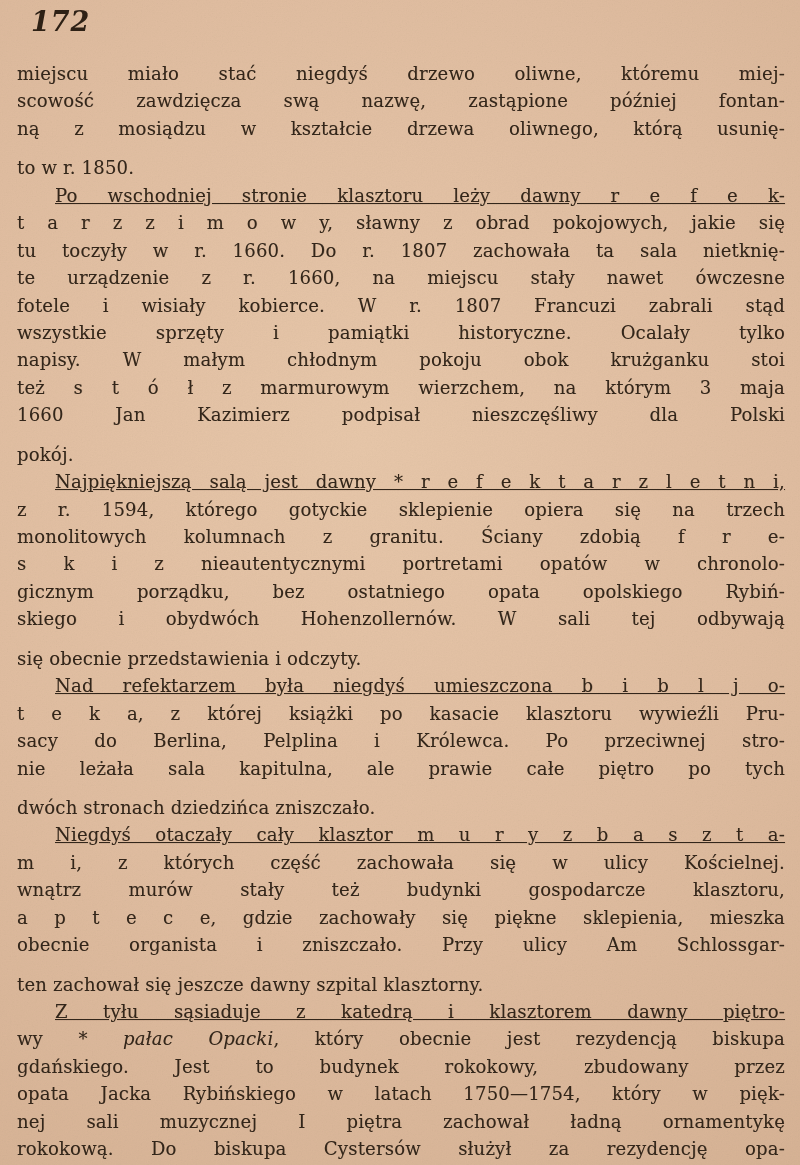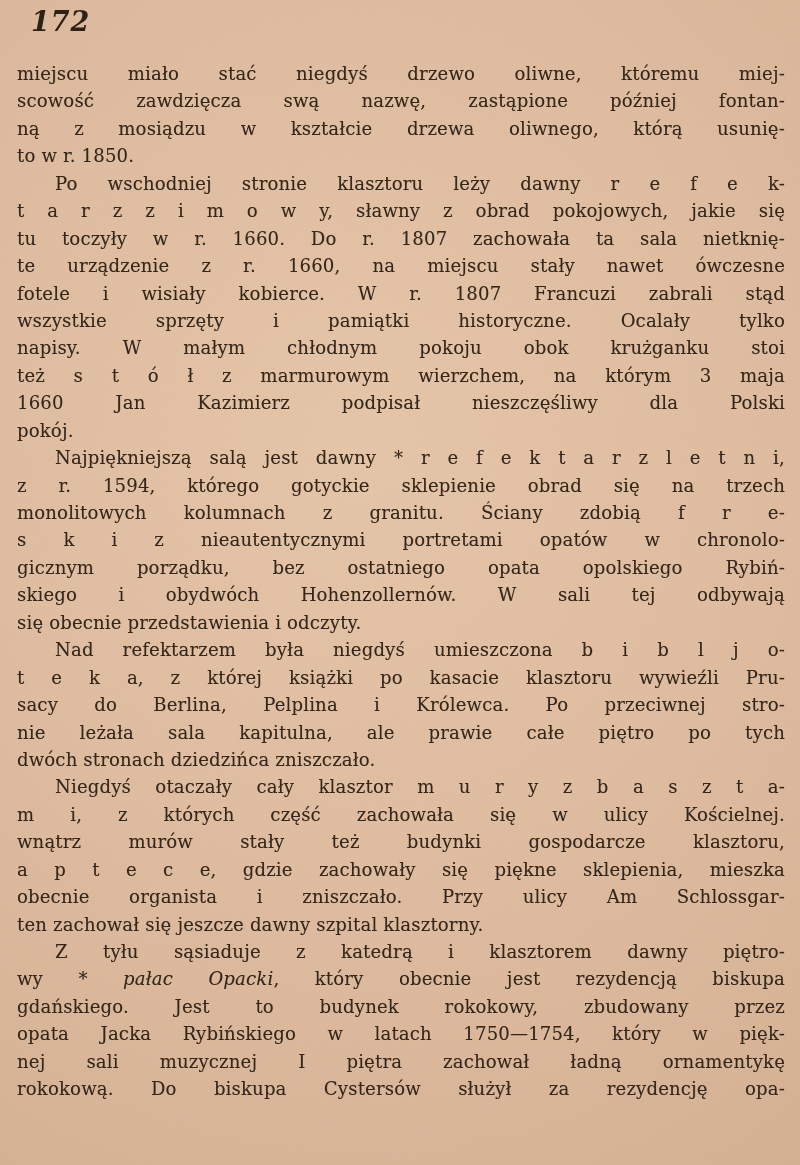--- a/index.html
+++ b/index.html
@@ -44,22 +44,22 @@
     text-shadow: 0.3px 0.3px 0 rgba(46, 33, 21, 0.25);
   }
   .para { margin: 0; padding: 0; }
   .line {
     line-height: 27.45px;
     height: 27.45px;
     text-align: justify;
     text-align-last: justify;
     white-space: nowrap-none; 
   }
-  .line.end { text-align-last: left; }
-  .line.ind { text-indent: 38px; }
+  .line.end { text-align-last: left; margin-top: 12px; }
+  .line.ind { text-indent: 38px; text-decoration: underline; }
   .it { font-style: italic; }
 </style>
 </head>
 <body>
 
 <div class="page-number">172</div>
 
 <div class="text-block">
 
   <div class="para">
@@ -77,21 +77,21 @@
     <div class="line">fotele i wisiały kobierce. W r. 1807 Francuzi zabrali stąd</div>
     <div class="line">wszystkie sprzęty i pamiątki historyczne. Ocalały tylko</div>
     <div class="line">napisy. W małym chłodnym pokoju obok krużganku stoi</div>
     <div class="line">też s&nbsp;t&nbsp;ó&nbsp;ł z marmurowym wierzchem, na którym 3 maja</div>
     <div class="line">1660 Jan Kazimierz podpisał nieszczęśliwy dla Polski</div>
     <div class="line end">pokój.</div>
   </div>
 
   <div class="para">
     <div class="line ind">Najpiękniejszą salą jest dawny * r&nbsp;e&nbsp;f&nbsp;e&nbsp;k&nbsp;t&nbsp;a&nbsp;r&nbsp;z l&nbsp;e&nbsp;t&nbsp;n&nbsp;i,</div>
-    <div class="line">z r. 1594, którego gotyckie sklepienie obrad się na trzech</div>
+    <div class="line">z r. 1594, którego gotyckie sklepienie opiera się na trzech</div>
     <div class="line">monolitowych kolumnach z granitu. Ściany zdobią f&nbsp;r&nbsp;e-</div>
     <div class="line">s&nbsp;k&nbsp;i z nieautentycznymi portretami opatów w chronolo-</div>
     <div class="line">gicznym porządku, bez ostatniego opata opolskiego Rybiń-</div>
     <div class="line">skiego i obydwóch Hohenzollernów. W sali tej odbywają</div>
     <div class="line end">się obecnie przedstawienia i odczyty.</div>
   </div>
 
   <div class="para">
     <div class="line ind">Nad refektarzem była niegdyś umieszczona b&nbsp;i&nbsp;b&nbsp;l&nbsp;j&nbsp;o-</div>
     <div class="line">t&nbsp;e&nbsp;k&nbsp;a, z której książki po kasacie klasztoru wywieźli Pru-</div>

